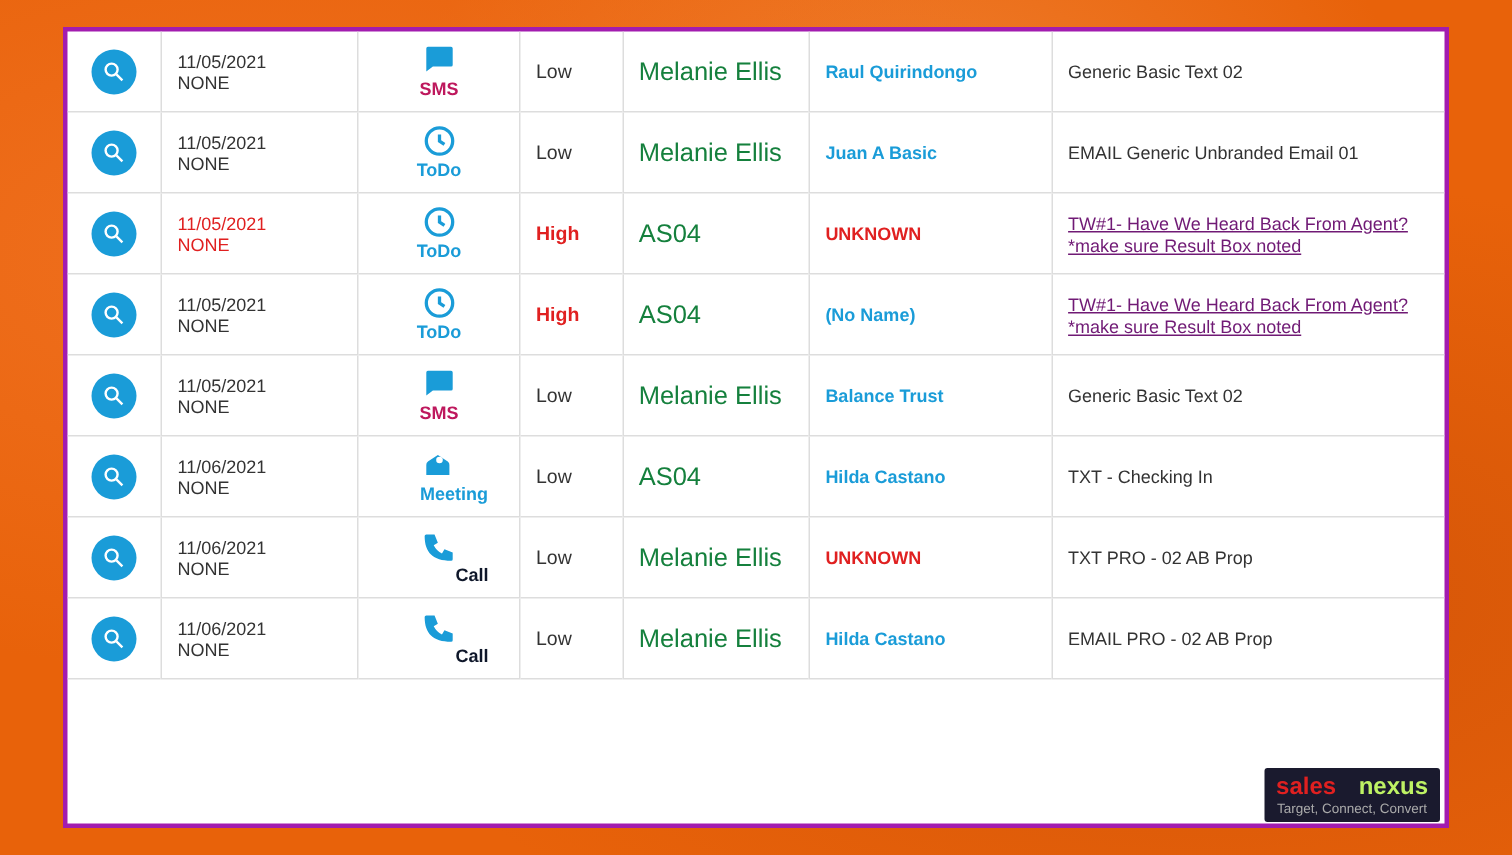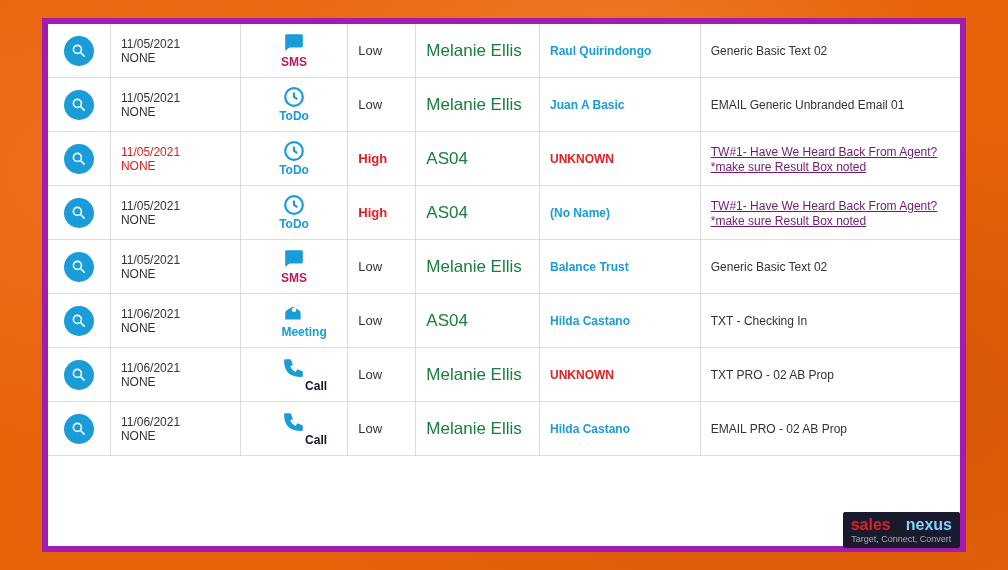--- a/index.html
+++ b/index.html
@@ -16,21 +16,21 @@
       overflow: hidden;
       position: relative;
     }
     .table-wrapper {
       position: absolute;
       top: 18px;
       left: 42px;
       right: 42px;
       bottom: 18px;
       background: #fff;
-      border: 6px solid #a21caf;
+      border: 3px solid #a21caf;
       overflow: hidden;
     }
     table {
       width: 100%;
       border-collapse: collapse;
     }
     tr {
       border-bottom: 1px solid #ddd;
     }
     td {
@@ -397,16 +397,16 @@
     <td class="col-template">
       <span class="template-normal">EMAIL PRO - 02 AB Prop</span>
     </td>
   </tr>
       </tbody>
   </table>
 </div>
 
 <div class="logo-box">
   <div class="logo-text">
-    <span style="color:#e02020;">sales</span><span style="color:#7dd3fc;padding-left:15px;">nexus</span>
+    <span style="color:#e02020;">sales</span><span style="color:#bef264;padding-left:15px;">nexus</span>
   </div>
   <div class="logo-sub">Target, Connect, Convert</div>
 </div>
 
 </body></html>

